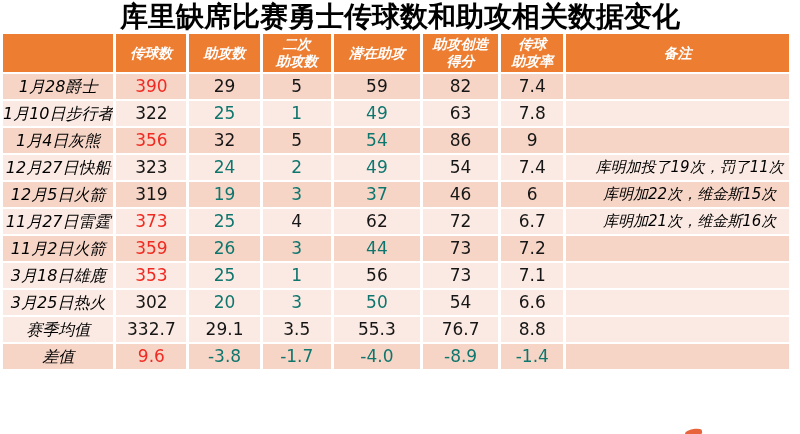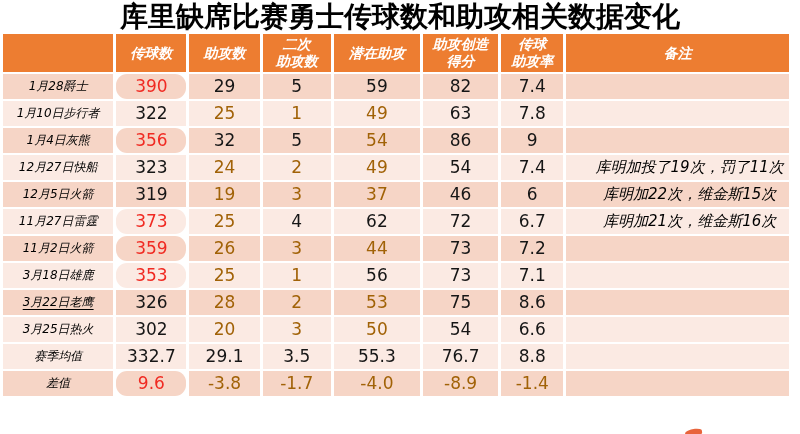--- a/index.html
+++ b/index.html
@@ -23,23 +23,23 @@
     padding:0;
   }
   td{
     height:24.6px;line-height:25px;padding:0;
     text-align:center;vertical-align:middle;
     white-space:nowrap;overflow:hidden;
   }
   tr.odd  td{background:#F6D5C6;}
   tr.even td{background:#FBEAE3;}
   .num{font-size:17px;color:#161616;}
-  .num.red{color:#F02A22;border-radius:11px;}
-  .num.green{color:#a16207;}
-  .rowlabel{font-size:12px;color:#000;font-style:italic;}
+  .num.red{color:#F02A22;}
+  .num.green{color:#0f766e;}
+  .rowlabel{font-size:16px;color:#000;font-style:italic;}
   .rowlabel.underline{text-decoration:underline;text-underline-offset:3px;}
   .remark{font-size:15px;color:#000;font-style:italic;padding-left:24px;}
   .logo-fragment{
     position:absolute;left:685px;top:429px;width:17px;height:6px;
     background:#E8643C;border-radius:60% 40% 20% 20%;transform:rotate(-6deg);
   }
 </style>
 </head>
 <body>
 
@@ -145,30 +145,20 @@
       <tr class="even">
         <td class="rowlabel">3月18日雄鹿</td>
         <td class="num red">353</td>
         <td class="num green">25</td>
         <td class="num green">1</td>
         <td class="num black">56</td>
         <td class="num black">73</td>
         <td class="num black">7.1</td>
         <td class="remark"></td>
       </tr>
-      <tr class="odd">
-        <td class="rowlabel underline">3月22日老鹰</td>
-        <td class="num black">326</td>
-        <td class="num green">28</td>
-        <td class="num green">2</td>
-        <td class="num green">53</td>
-        <td class="num black">75</td>
-        <td class="num black">8.6</td>
-        <td class="remark"></td>
-      </tr>
       <tr class="even">
         <td class="rowlabel">3月25日热火</td>
         <td class="num black">302</td>
         <td class="num green">20</td>
         <td class="num green">3</td>
         <td class="num green">50</td>
         <td class="num black">54</td>
         <td class="num black">6.6</td>
         <td class="remark"></td>
       </tr>

